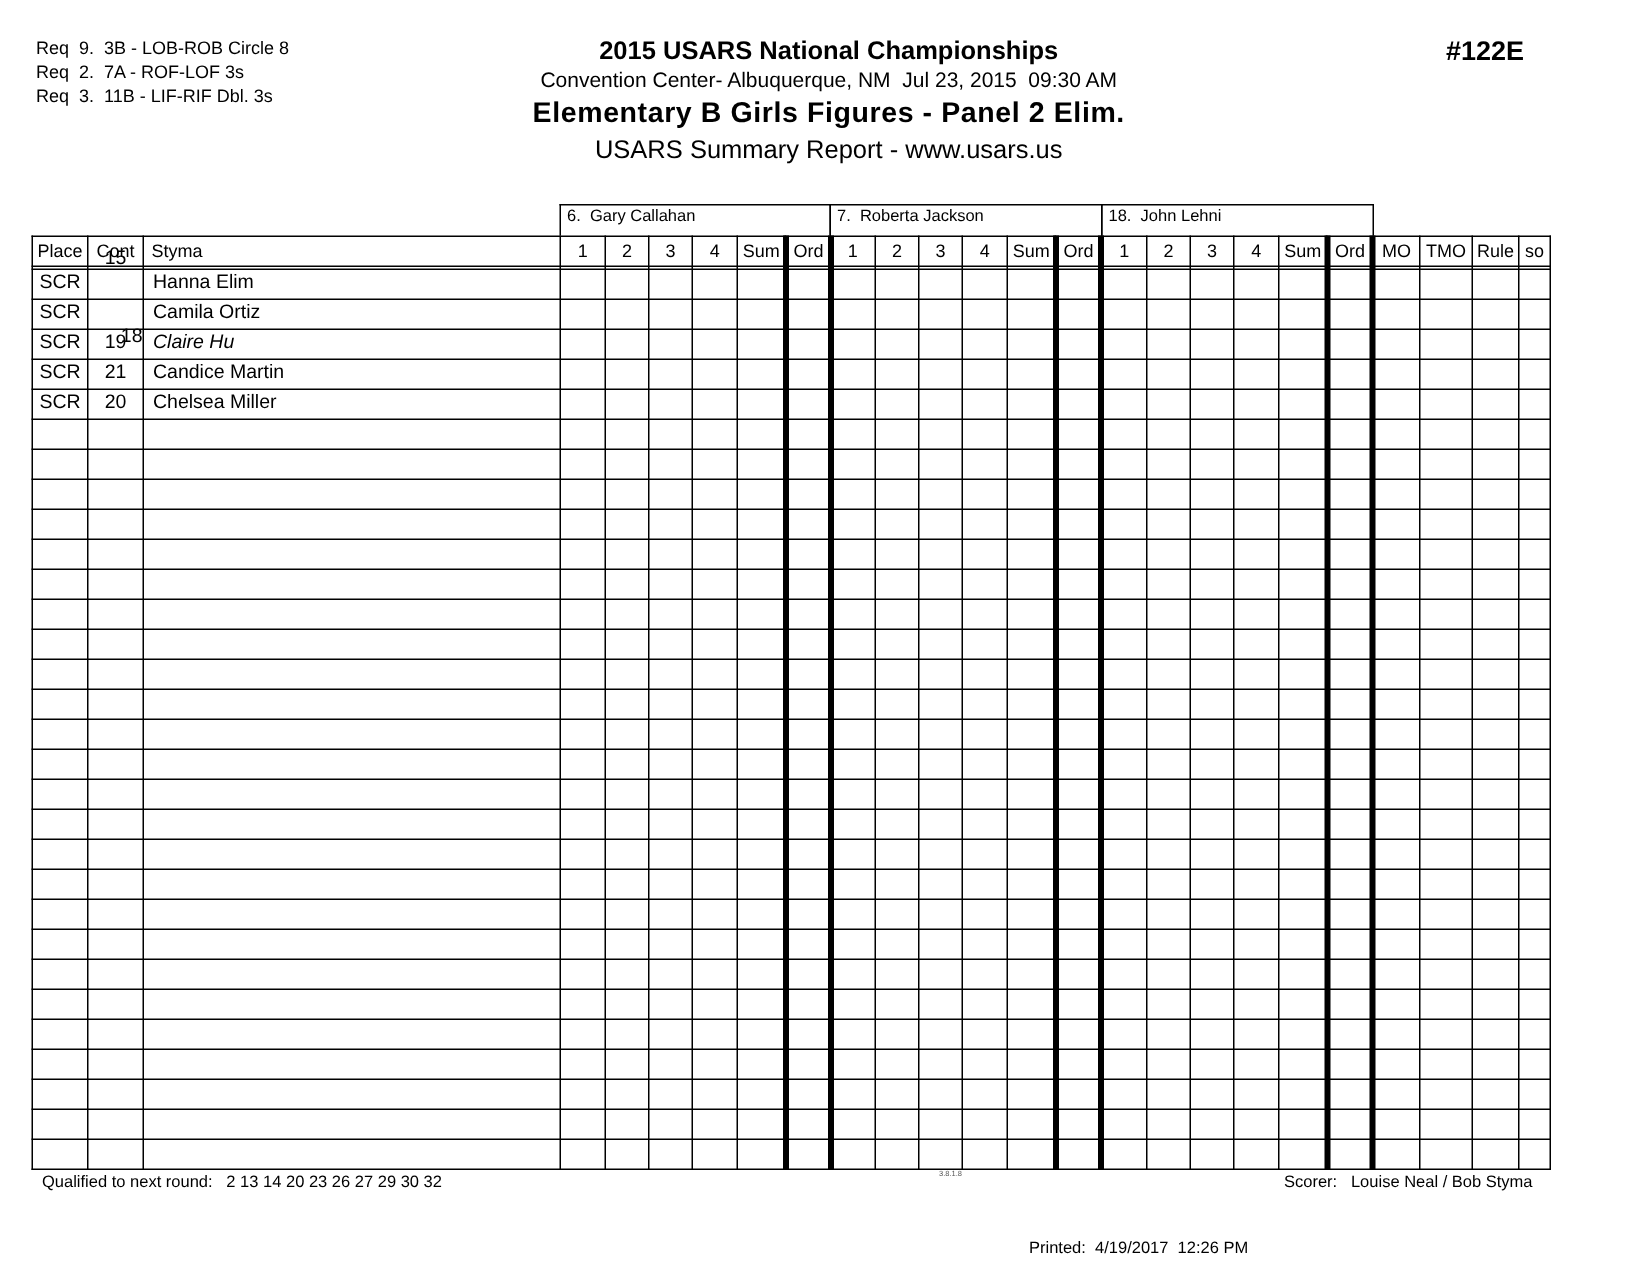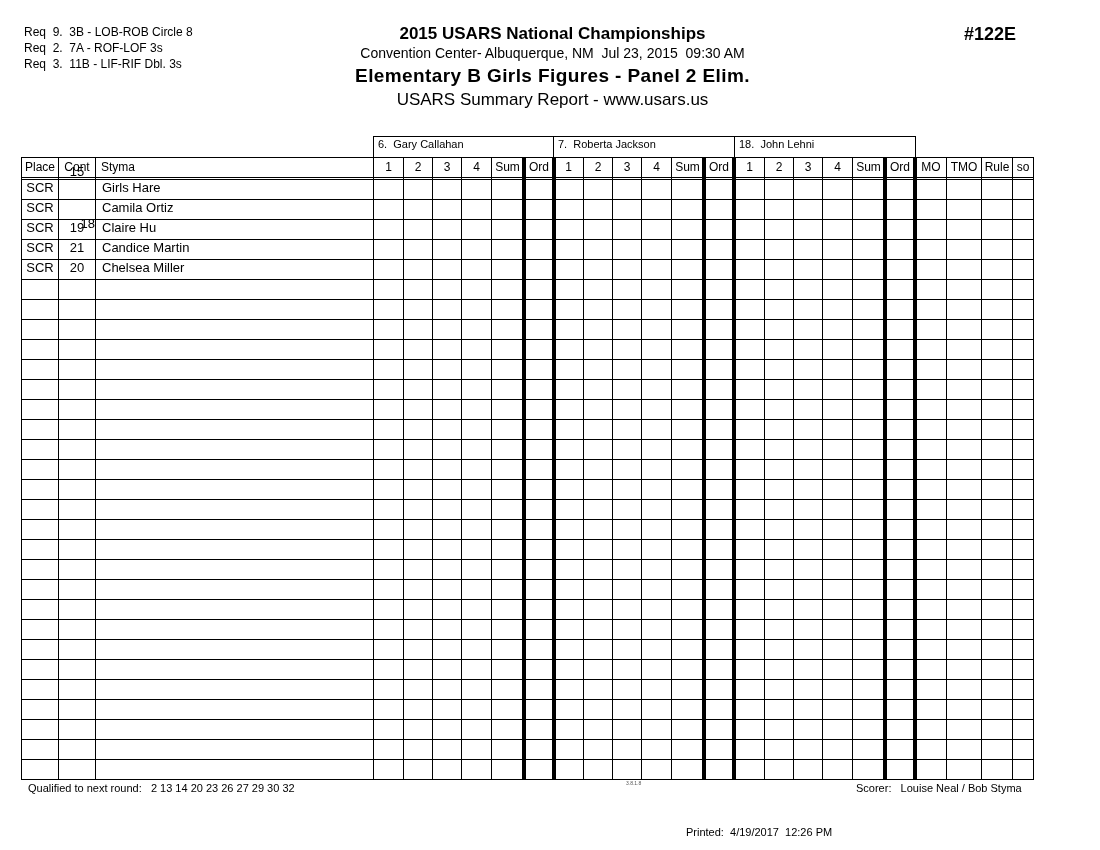--- a/index.html
+++ b/index.html
@@ -131,27 +131,27 @@
     <div class="cellhdr" style="left: 885px; width: 30px;">Ord</div>
     <div class="cellhdr" style="left: 916px; width: 30px;">MO</div>
     <div class="cellhdr" style="left: 947px; width: 34px;">TMO</div>
     <div class="cellhdr" style="left: 982px; width: 30px;">Rule</div>
     <div class="cellhdr" style="left: 1013px; width: 20px;">so</div>
   </div>
 
 <div id="cells">
     <div class="cell" style="left: 22px; top: 178px; width: 36px; text-align: center;">SCR</div>
     <div class="cell" style="left: 59px; top: 162px; width: 36px; text-align: center;">15</div>
-    <div class="cell" style="left: 96px; top: 178px; width: 277px; text-align: left; padding-left: 6px; box-sizing: border-box;">Girls Hare</div>
+    <div class="cell" style="left: 96px; top: 178px; width: 277px; text-align: left; padding-left: 6px; box-sizing: border-box;">Hanna Elim</div>
     <div class="cell" style="left: 22px; top: 198px; width: 36px; text-align: center;">SCR</div>
     <div class="cell" style="left: 59px; top: 214px; width: 36px; text-align: right;">18</div>
     <div class="cell" style="left: 96px; top: 198px; width: 277px; text-align: left; padding-left: 6px; box-sizing: border-box;">Camila Ortiz</div>
     <div class="cell" style="left: 22px; top: 218px; width: 36px; text-align: center;">SCR</div>
     <div class="cell" style="left: 59px; top: 218px; width: 36px; text-align: center;">19</div>
-    <div class="cell" style="left: 96px; top: 218px; width: 277px; text-align: left; padding-left: 6px; box-sizing: border-box;">Claire Hu</div>
+    <div class="cell" style="left: 96px; top: 218px; width: 277px; text-align: left; padding-left: 6px; box-sizing: border-box; font-style: italic;">Claire Hu</div>
     <div class="cell" style="left: 22px; top: 238px; width: 36px; text-align: center;">SCR</div>
     <div class="cell" style="left: 59px; top: 238px; width: 36px; text-align: center;">21</div>
     <div class="cell" style="left: 96px; top: 238px; width: 277px; text-align: left; padding-left: 6px; box-sizing: border-box;">Candice Martin</div>
     <div class="cell" style="left: 22px; top: 258px; width: 36px; text-align: center;">SCR</div>
     <div class="cell" style="left: 59px; top: 258px; width: 36px; text-align: center;">20</div>
     <div class="cell" style="left: 96px; top: 258px; width: 277px; text-align: left; padding-left: 6px; box-sizing: border-box;">Chelsea Miller</div>
   </div>
 
 <div class="footer" style="left:28px;">Qualified to next round:   2 13 14 20 23 26 27 29 30 32</div>
 <div class="tiny" style="left:626px;">3.8.1.8</div>

